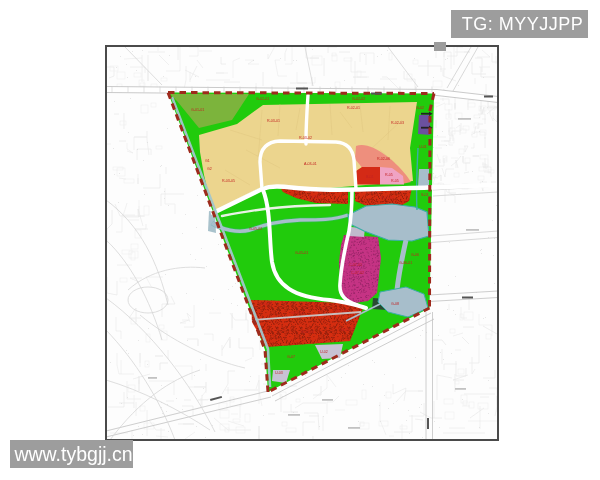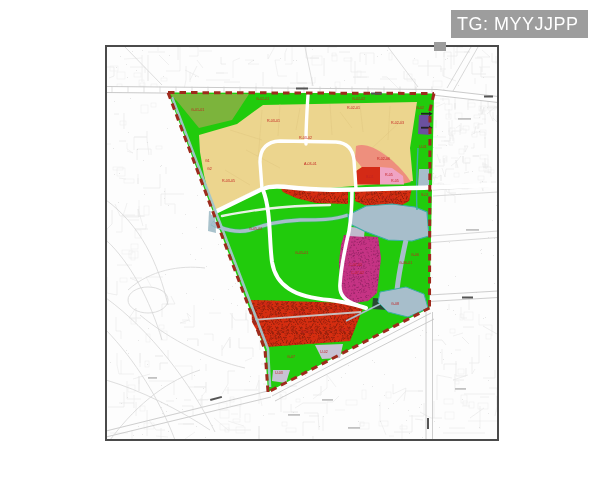--- a/index.html
+++ b/index.html
@@ -1,16 +1,16 @@
 <!DOCTYPE html>
 <html><head><meta charset="utf-8">
 <style>
 html,body{margin:0;padding:0;background:#ffffff;width:600px;height:480px;overflow:hidden;
 font-family:"Liberation Sans",sans-serif;}
-#wrap{position:relative;width:600px;height:480px;}
+#wrap{position:relative;width:600px;height:480px;text-align:center;}
 .bar{position:absolute;background:#9d9d9d;color:#ffffff;}
 </style></head>
 <body>
 <div id="wrap">
 
 <svg width="600" height="480" viewBox="0 0 600 480">
 <defs>
 <clipPath id="mc">
           <rect x="106" y="46" width="392" height="394"></rect>
         </clipPath>
@@ -1204,13 +1204,14 @@
 </g>
 
 <rect x="106" y="46" width="392" height="394" fill="none" stroke="#4a4a4a" stroke-width="2"></rect>
 </svg>
 
 
 <div class="bar" style="left:434px;top:42px;width:12px;height:9px;"></div>
 
 <div class="bar" style="left:451px;top:10px;width:137px;height:28px;font-size:18px;line-height:28px;padding-left:6px;box-sizing:border-box;letter-spacing:0.5px;">TG: MYYJJPP</div>
 
+<div class="bar" style="left:10px;top:440px;width:123px;height:28px;font-size:19.5px;line-height:28px;padding-left:4px;box-sizing:border-box;">www.tybgjj.cn</div>
 </div>
 
 </body></html>

